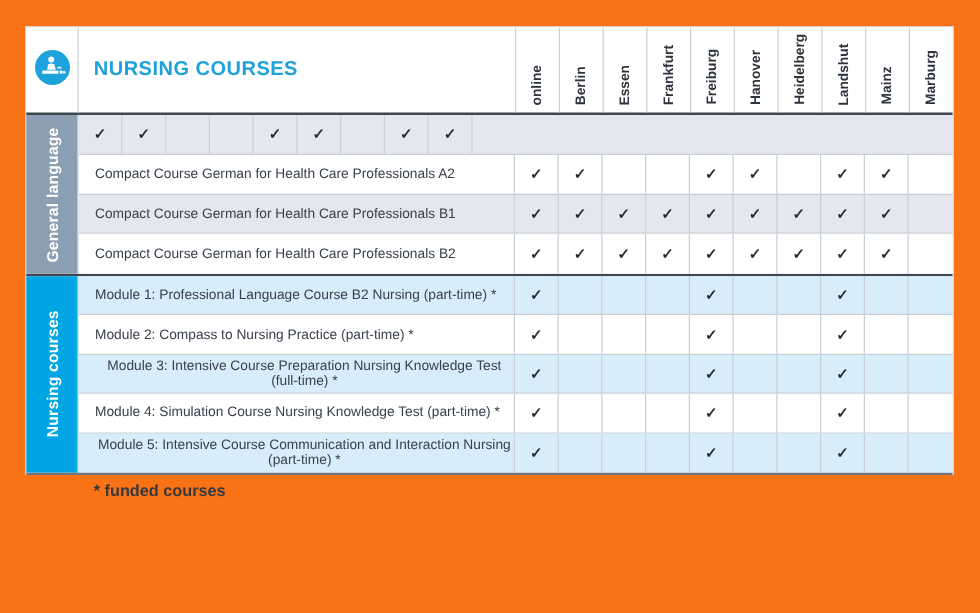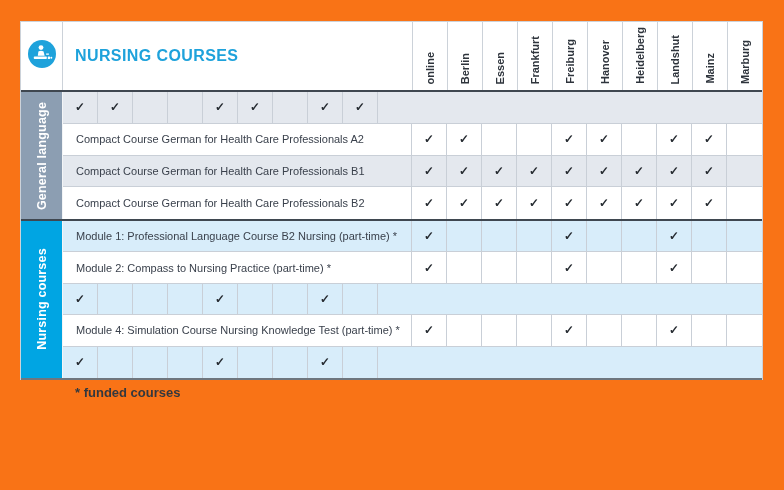--- a/index.html
+++ b/index.html
@@ -185,20 +185,21 @@
               <div class="check-cell"></div>
               <div class="check-cell"></div>
               <div class="check-cell">✓</div>
               <div class="check-cell"></div>
               <div class="check-cell"></div>
               <div class="check-cell">✓</div>
               <div class="check-cell"></div>
               <div class="check-cell"></div>
             </div>
             <div class="row" style="background: rgb(216, 237, 250);">
+              <div class="name-cell">Module 3: Intensive Course Preparation Nursing Knowledge Test (full-time) *</div>
               <div class="check-cell">✓</div>
               <div class="check-cell"></div>
               <div class="check-cell"></div>
               <div class="check-cell"></div>
               <div class="check-cell">✓</div>
               <div class="check-cell"></div>
               <div class="check-cell"></div>
               <div class="check-cell">✓</div>
               <div class="check-cell"></div>
               <div class="check-cell"></div>
@@ -210,20 +211,21 @@
               <div class="check-cell"></div>
               <div class="check-cell"></div>
               <div class="check-cell">✓</div>
               <div class="check-cell"></div>
               <div class="check-cell"></div>
               <div class="check-cell">✓</div>
               <div class="check-cell"></div>
               <div class="check-cell"></div>
             </div>
             <div class="row" style="background: rgb(216, 237, 250);">
+              <div class="name-cell">Module 5: Intensive Course Communication and Interaction Nursing (part-time) *</div>
               <div class="check-cell">✓</div>
               <div class="check-cell"></div>
               <div class="check-cell"></div>
               <div class="check-cell"></div>
               <div class="check-cell">✓</div>
               <div class="check-cell"></div>
               <div class="check-cell"></div>
               <div class="check-cell">✓</div>
               <div class="check-cell"></div>
               <div class="check-cell"></div>

